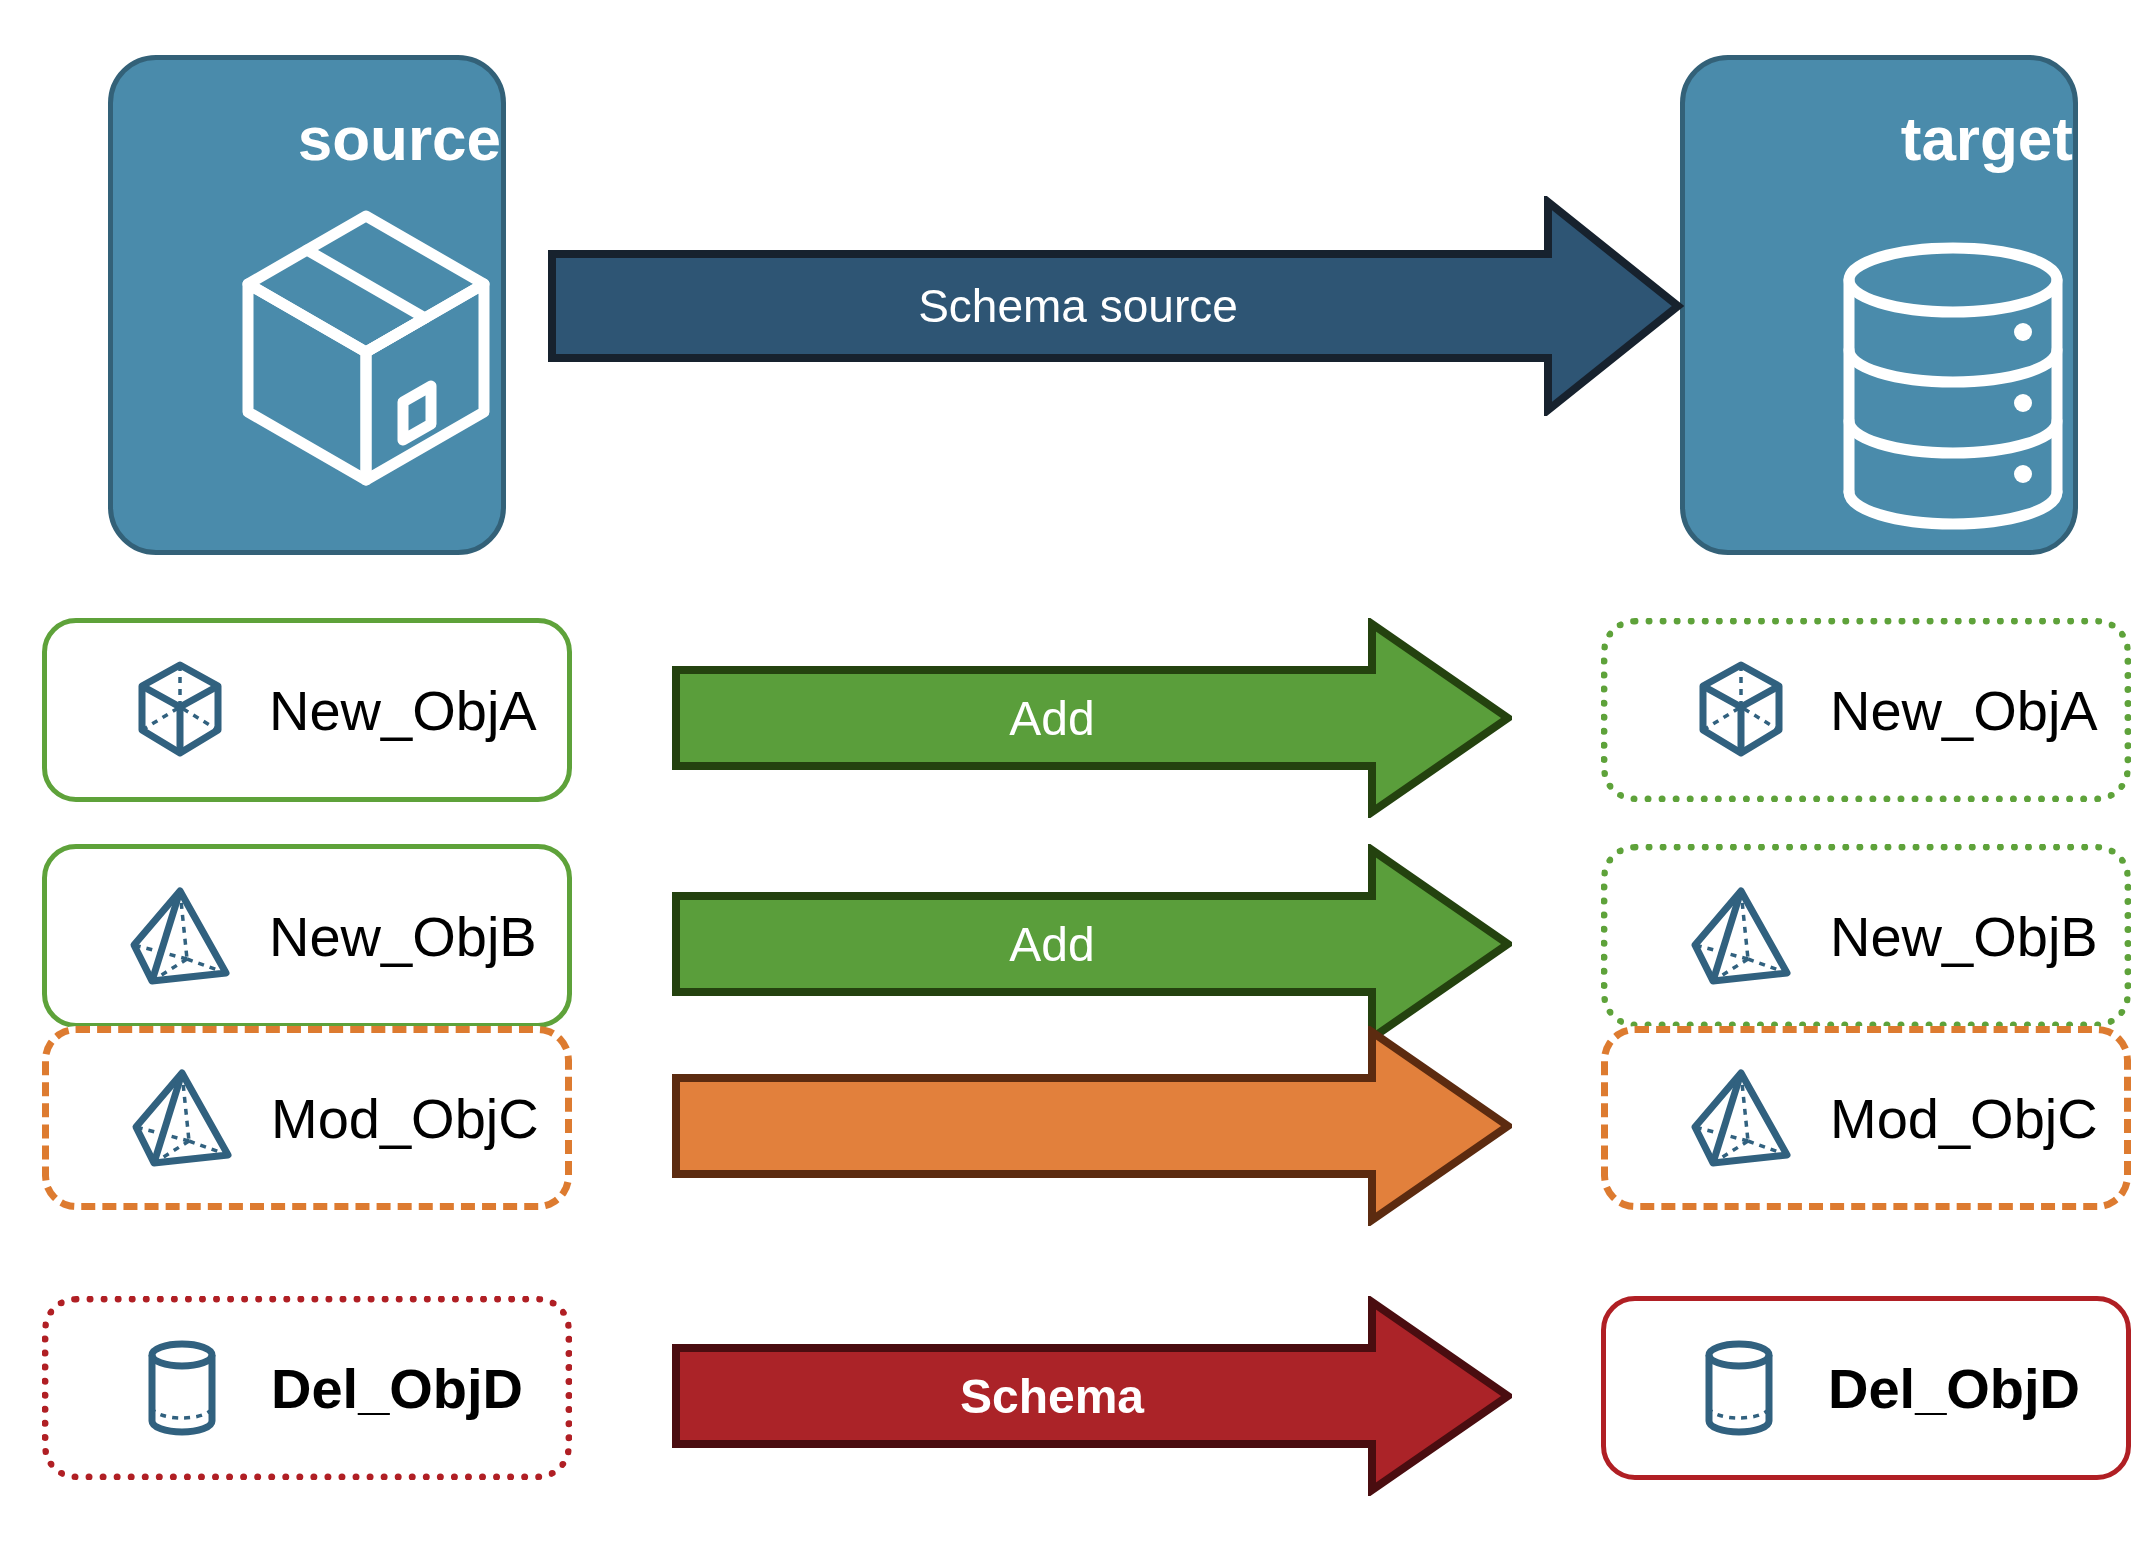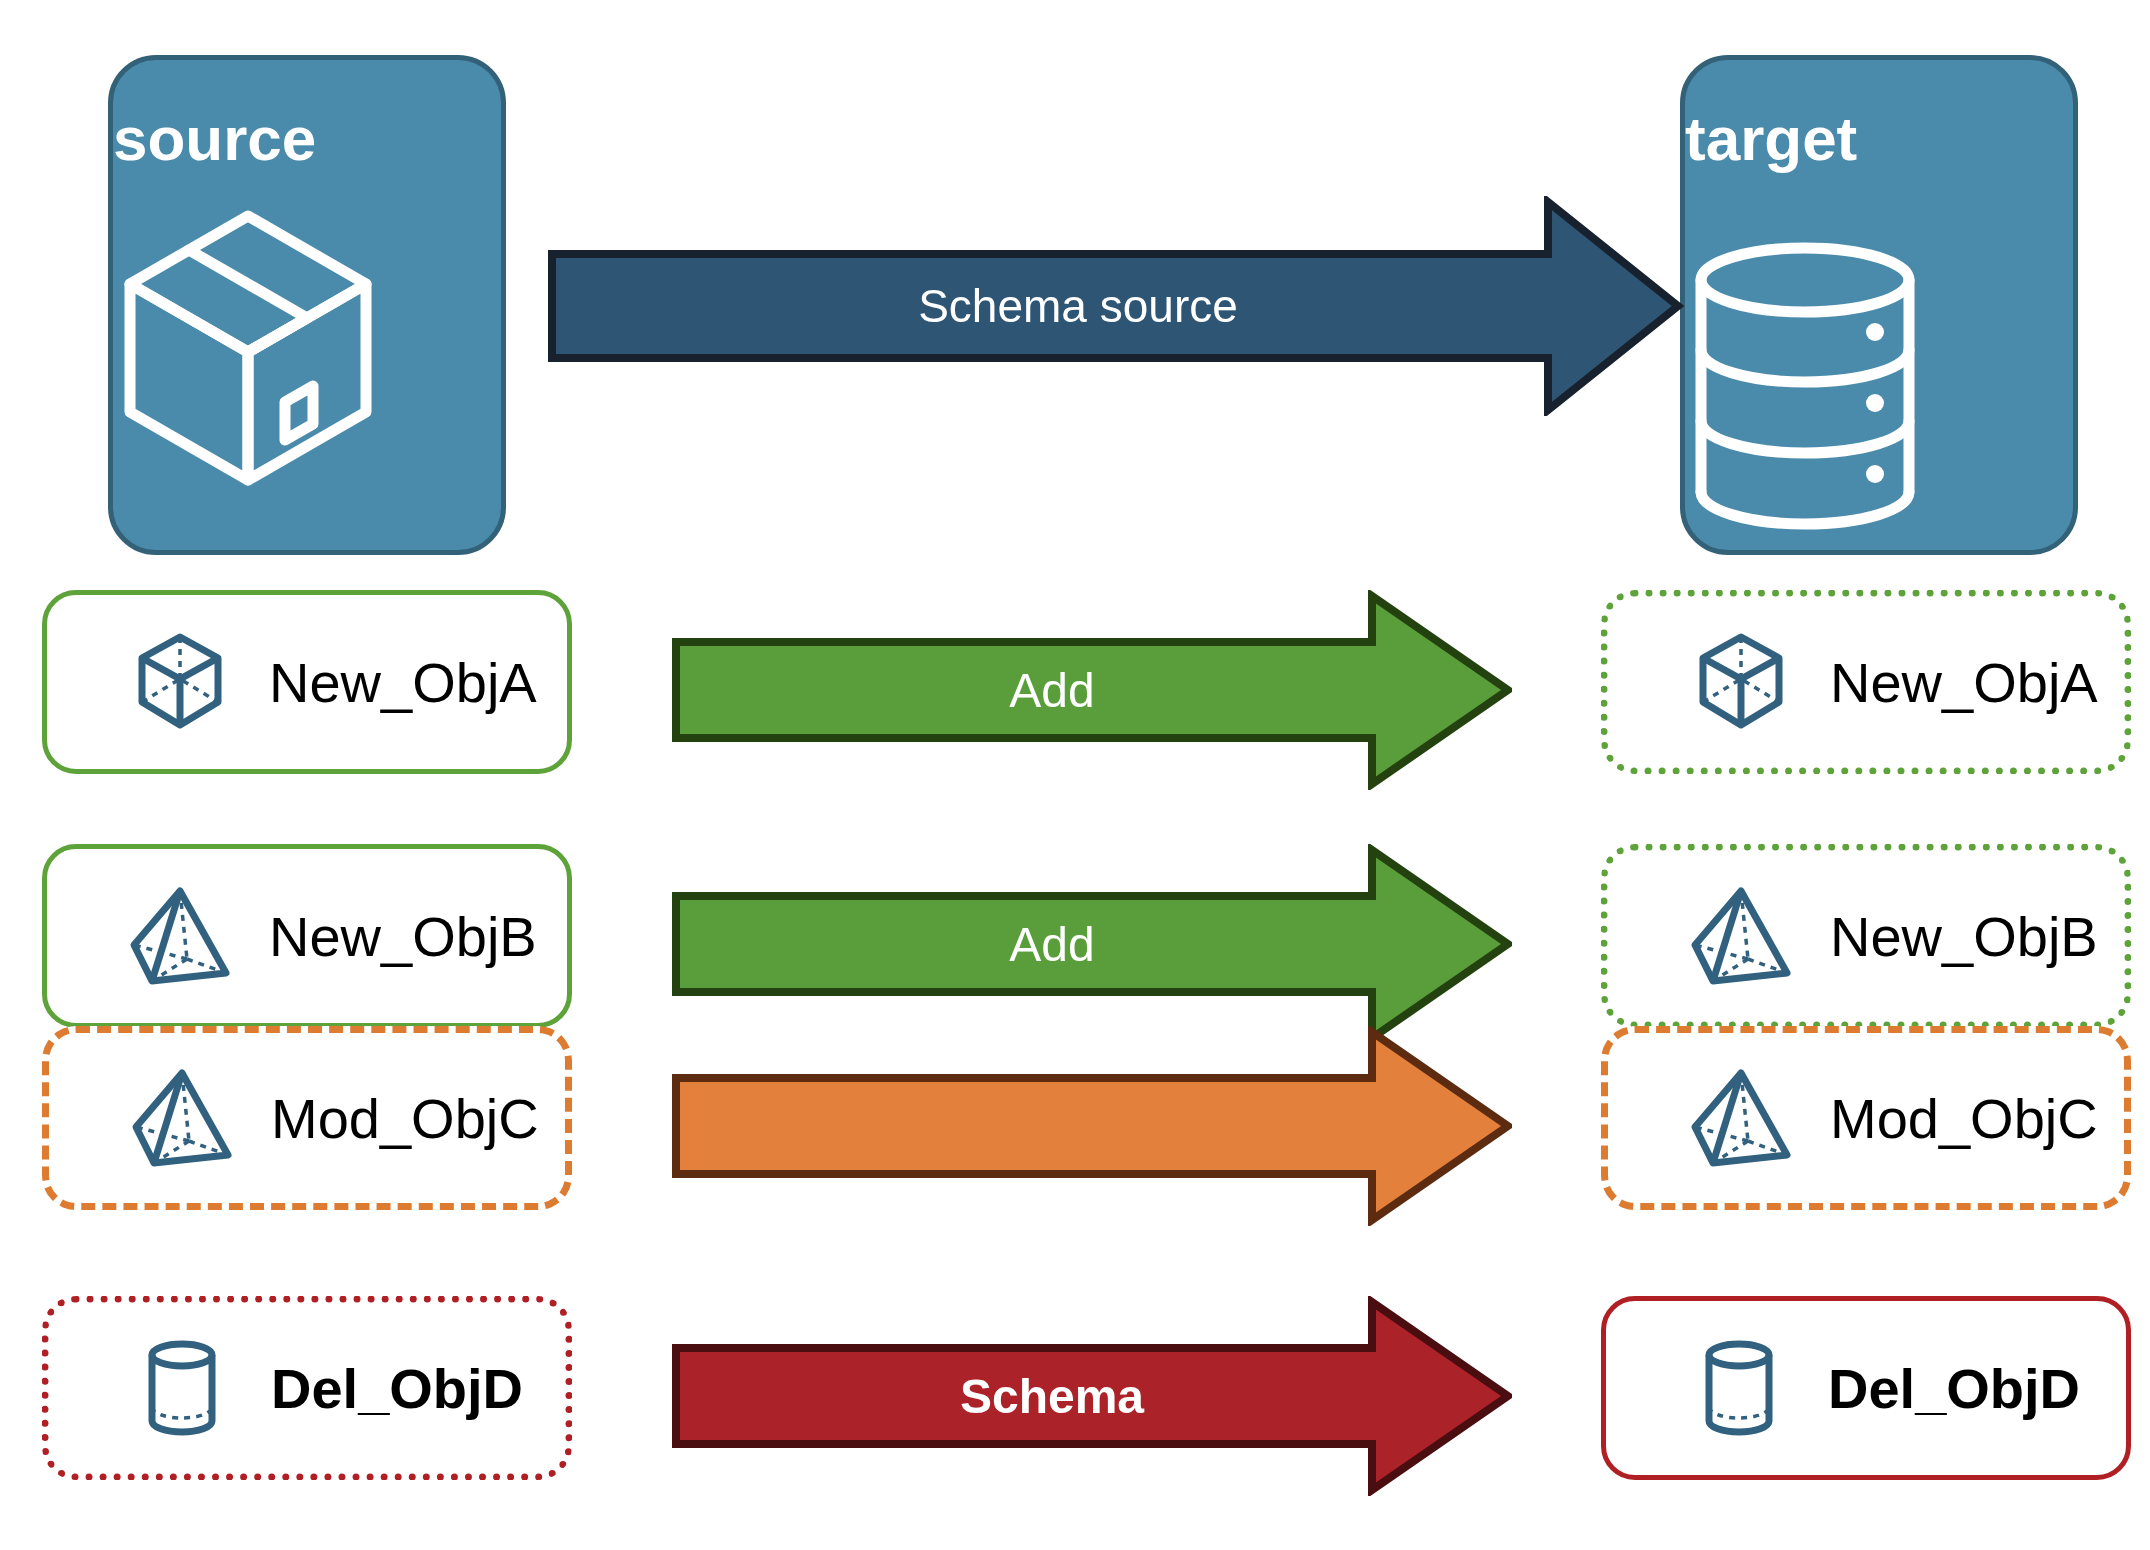--- a/index.html
+++ b/index.html
@@ -23,21 +23,21 @@
   .endpoint {
     position: absolute;
     width: 398px;
     height: 500px;
     background: #4a8bab;
     border: 5px solid #336178;
     border-radius: 48px;
     box-sizing: border-box;
     display: flex;
     flex-direction: column;
-    align-items: flex-start;
+    align-items: flex-end;
   }
   .endpoint.source { left: 108px;  top: 55px; }
   .endpoint.target { left: 1680px; top: 55px; gap: 40px; }
 
   .endpoint-title {
     color: #ffffff;
     font-size: 62px;
     font-weight: bold;
     letter-spacing: 0px;
     margin-top: 48px;
@@ -69,21 +69,21 @@
     pointer-events: none;
   }
 
   
   .row {
     position: absolute;
     left: 0;
     width: 2150px;
     height: 200px;
   }
-  .row.r0 { top: 590px; text-decoration: underline; }
+  .row.r0 { top: 618px; text-decoration: underline; }
   .row.r1 { top: 844px; }
   .row.r2 { top: 1026px; }
   .row.r3 { top: 1296px; font-weight: bold; }
 
   .obj-card {
     position: absolute;
     width: 530px;
     height: 184px;
     box-sizing: border-box;
     background: #ffffff;

